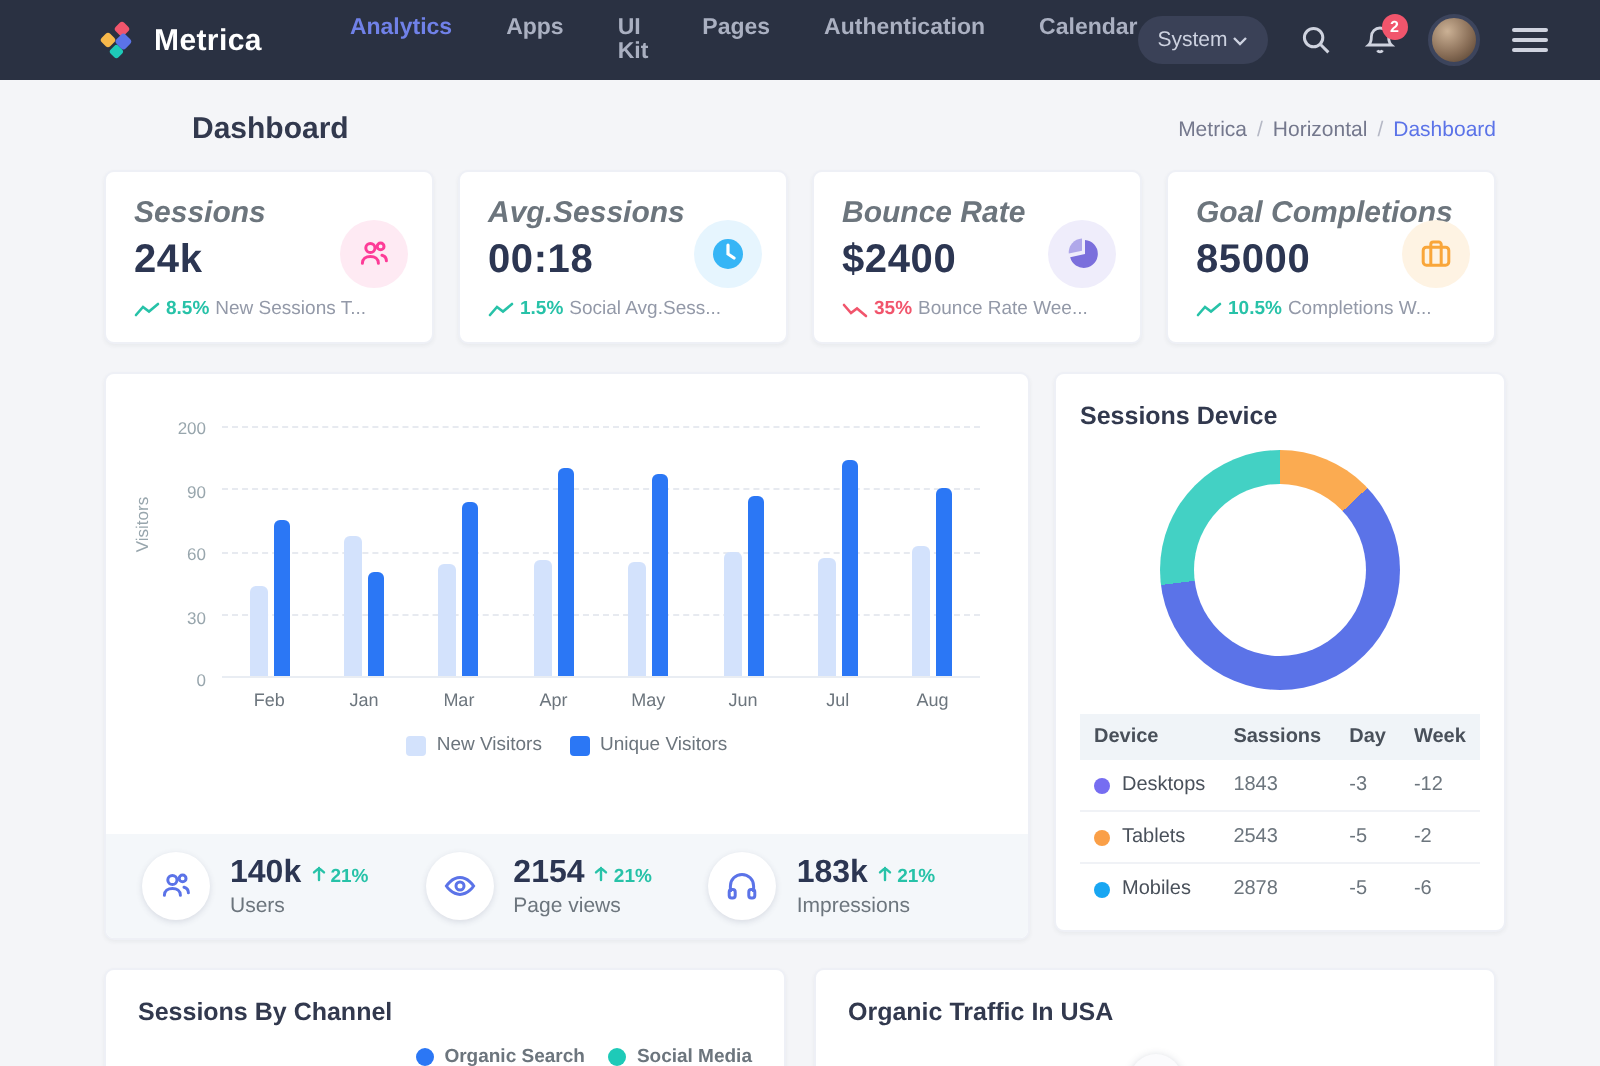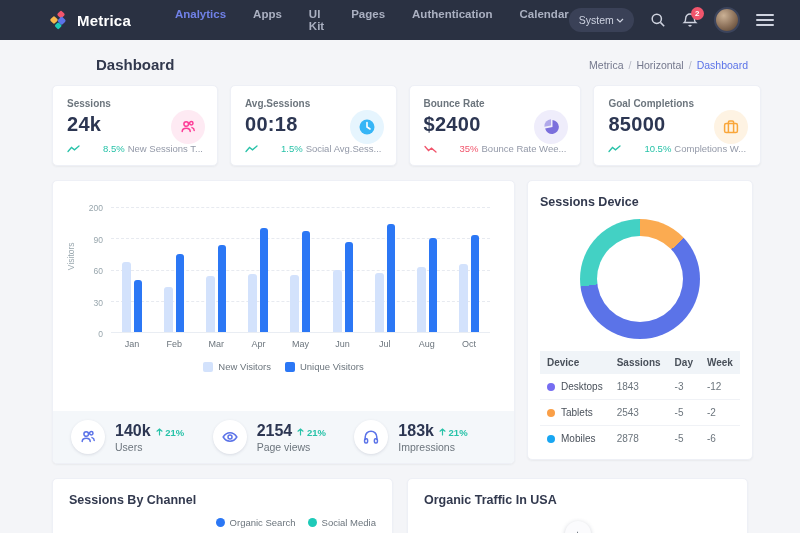--- a/index.html
+++ b/index.html
@@ -39,26 +39,26 @@
   .crumb.active { color:#5b73e8; }
   .crumb-sep { color:#b5b8c5; }
 
   .content { padding:0 52px; }
   .card { background:#fff; border:1px solid #eef0f6; border-radius:5px;
     box-shadow:0 1px 2px rgba(56,65,74,.06); }
 
   
   .stat-row { display:grid; grid-template-columns:repeat(4,1fr); gap:12px; }
   .stat-card { padding:12px 14px 11px; position:relative; }
-  .sc-label { font-size:10px; font-weight:bold; color:#6c757d; }
+  .sc-label { font-size:15px; font-weight:bold; color:#6c757d;font-style:italic; }
   .sc-value { font-size:20px; font-weight:bold; color:#2c3652; margin-top:4px; letter-spacing:.3px; }
   .sc-icon { position:absolute; right:12px; top:24px; width:34px; height:34px;
     border-radius:50%; display:flex; align-items:center; justify-content:center; }
   .sc-foot { margin-top:7px; font-size:9.5px; color:#9399a8; display:flex; align-items:center; gap:3px; white-space:nowrap; overflow:hidden; }
-  .sc-pct { font-weight:normal;margin-left:20px; }
+  .sc-pct { font-weight:bold; }
   .up { color:#27c2a8; } .down { color:#f1556c; }
 
   
   .main-row { margin-top:14px; display:grid; grid-template-columns:463px 1fr; gap:12px; }
   .panel-title { font-size:12.5px; font-weight:bold; color:#32394e; }
 
   .audience-card { height:284px; display:flex; flex-direction:column; overflow:hidden; }
   .aud-pad { padding:14px 16px 0; }
   .chart { position:relative; height:152px; margin:8px 6px 0 6px; }
   .ylabel { position:absolute; left:-4px; top:50%; transform:rotate(-90deg) translateX(50%);
@@ -95,21 +95,21 @@
   .device-table th { background:#f0f4f8; font-size:10px; color:#49505a; text-align:left;
     padding:6px 7px; font-weight:bold; }
   .device-table td { font-size:10px; color:#6c757d; padding:7px; border-bottom:1px solid #f0f2f6; }
   .device-table tr:last-child td { border-bottom:none; }
   .dev-cell { display:flex; align-items:center; gap:6px; color:#49505a; }
   .dev-dot { width:8px; height:8px; border-radius:50%; flex:none; }
 
   
   .bottom-row { margin-top:14px; display:grid; grid-template-columns:1fr 1fr; gap:14px; }
   .bottom-row .card { height:140px; position:relative; overflow:hidden; padding:14px 16px; }
-  .channel-legend { position:absolute; right:16px; top:38px; display:flex; gap:12px; }
+  .channel-legend { position:absolute; right:16px; top:38px; display:flex; gap:12px;font-weight:bold; }
   .zoom-in-btn { position:absolute; left:50%; transform:translateX(-50%); top:42px;
     width:26px; height:26px; border-radius:50%; background:#fbfbfd; border:none;
     box-shadow:0 1px 4px rgba(60,70,100,.25); color:#6c757d; font-size:13px;
     display:flex; align-items:center; justify-content:center; cursor:pointer; }
 </style>
 </head>
 <body>
 
 <header class="navbar">
   <div class="brand">
@@ -265,30 +265,30 @@
               <span class="ytick" style="top: calc(50% - 4px);">60</span>
               <span class="ytick" style="top: calc(25% - 4px);">90</span>
               <span class="ytick" style="top: calc(0% - 4px);">200</span>
             </div>
           <div class="plot" id="bar-plot">
               <div class="gridline" style="top: 75%;"></div>
               <div class="gridline" style="top: 50%;"></div>
               <div class="gridline" style="top: 25%;"></div>
               <div class="gridline" style="top: 0%;"></div>
               <div class="bar-group">
+                <div class="bar light" style="height: 35.8333%; background: rgb(211, 226, 252);"></div>
+                <div class="bar dark" style="height: 62.5%; background: rgb(43, 119, 245);"></div>
+                <span class="month-label">Feb</span>
+              </div>
+              <div class="bar-group">
                 <div class="bar light" style="height: 55.8333%; background: rgb(211, 226, 252);"></div>
                 <div class="bar dark" style="height: 41.6667%; background: rgb(43, 119, 245);"></div>
                 <span class="month-label">Jan</span>
               </div>
               <div class="bar-group">
-                <div class="bar light" style="height: 35.8333%; background: rgb(211, 226, 252);"></div>
-                <div class="bar dark" style="height: 62.5%; background: rgb(43, 119, 245);"></div>
-                <span class="month-label">Feb</span>
-              </div>
-              <div class="bar-group">
                 <div class="bar light" style="height: 45%; background: rgb(211, 226, 252);"></div>
                 <div class="bar dark" style="height: 70%; background: rgb(43, 119, 245);"></div>
                 <span class="month-label">Mar</span>
               </div>
               <div class="bar-group">
                 <div class="bar light" style="height: 46.6667%; background: rgb(211, 226, 252);"></div>
                 <div class="bar dark" style="height: 83.3333%; background: rgb(43, 119, 245);"></div>
                 <span class="month-label">Apr</span>
               </div>
               <div class="bar-group">
@@ -303,25 +303,20 @@
               </div>
               <div class="bar-group">
                 <div class="bar light" style="height: 47.5%; background: rgb(211, 226, 252);"></div>
                 <div class="bar dark" style="height: 86.6667%; background: rgb(43, 119, 245);"></div>
                 <span class="month-label">Jul</span>
               </div>
               <div class="bar-group">
                 <div class="bar light" style="height: 51.6667%; background: rgb(211, 226, 252);"></div>
                 <div class="bar dark" style="height: 75%; background: rgb(43, 119, 245);"></div>
                 <span class="month-label">Aug</span>
-              </div>
-              <div class="bar-group">
-                <div class="bar light" style="height: 54.1667%; background: rgb(211, 226, 252);"></div>
-                <div class="bar dark" style="height: 77.5%; background: rgb(43, 119, 245);"></div>
-                <span class="month-label">Oct</span>
               </div>
             </div>
         </div>
         <div class="legend" id="bar-legend">
             <span class="legend-item">
               <span class="legend-swatch" style="background: rgb(211, 226, 252);"></span>
               <span>New Visitors</span>
             </span>
             <span class="legend-item">
               <span class="legend-swatch" style="background: rgb(43, 119, 245);"></span>

